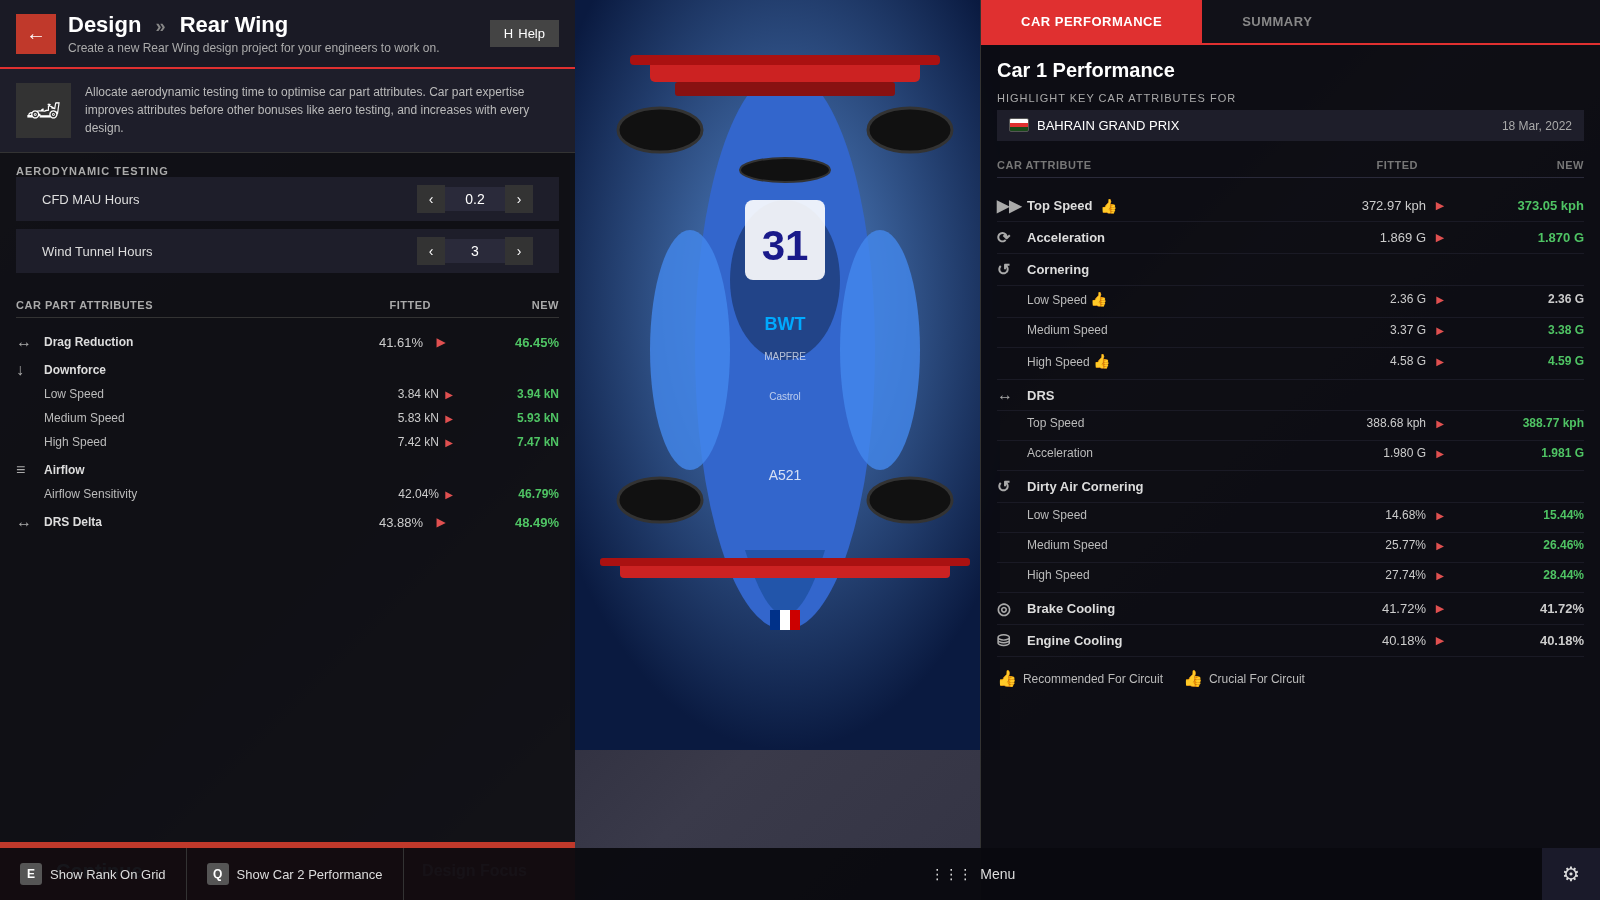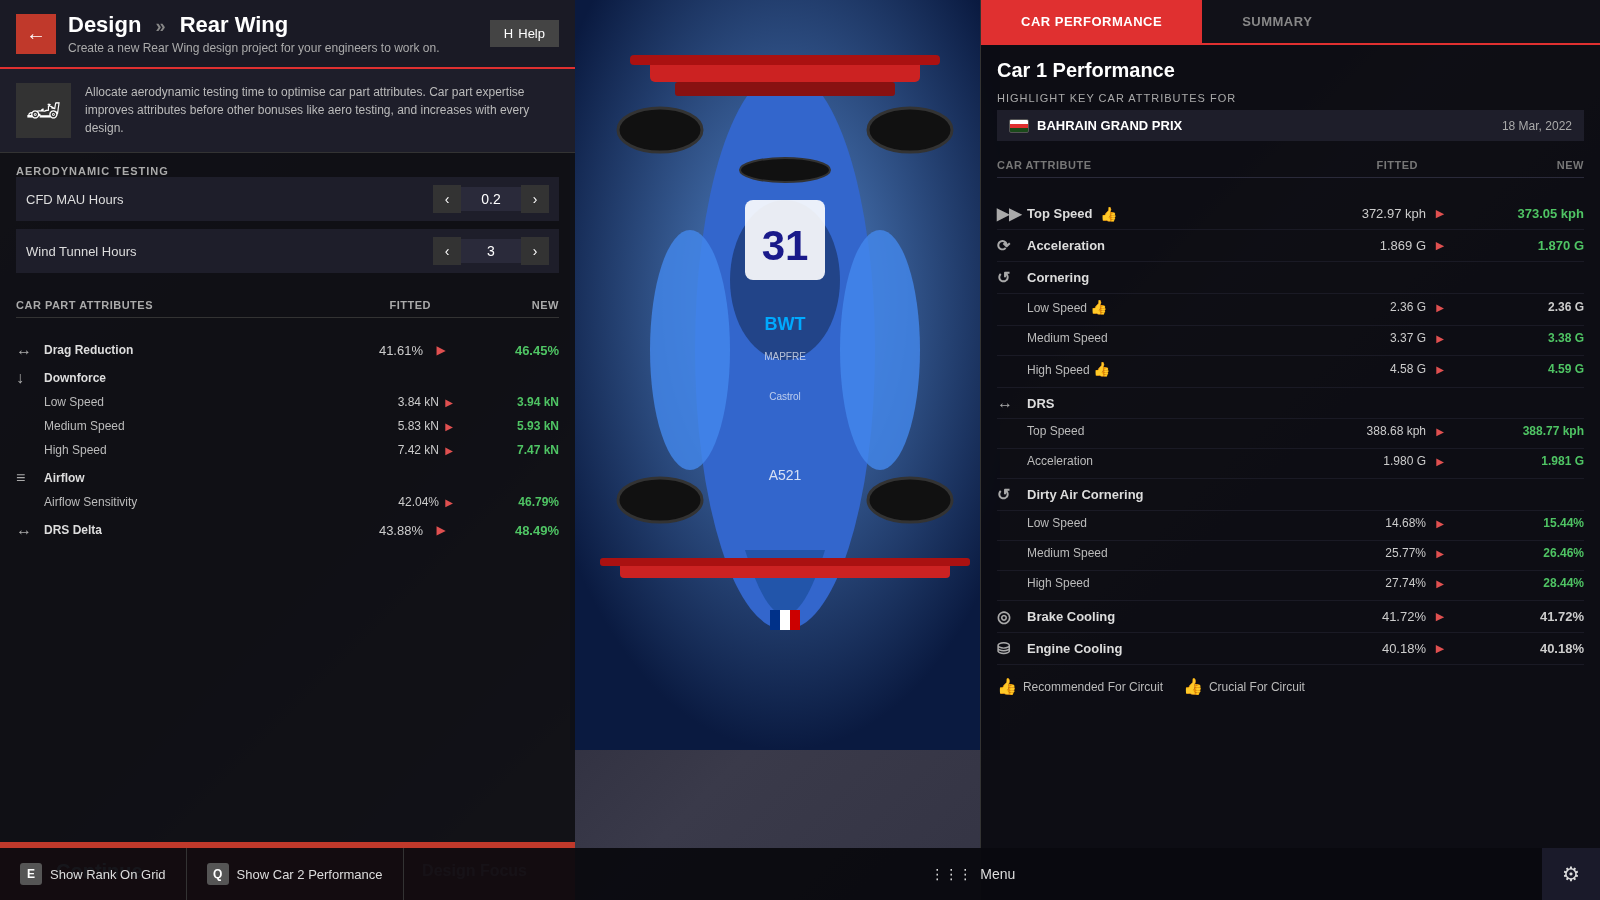--- a/index.html
+++ b/index.html
@@ -119,21 +119,21 @@
       font-weight: bold;
       color: #aaa;
       letter-spacing: 1px;
       text-transform: uppercase;
     }
     .aero-row {
       display: flex;
       align-items: center;
       margin-bottom: 8px;
       background: #1e1e2a;
-      padding: 8px 10px;
+      padding: 8px 26px;
     }
     .aero-label {
       flex: 1;
       font-size: 13px;
       color: #ddd;
     }
     .aero-controls {
       display: flex;
       align-items: center;
       gap: 0;
@@ -161,21 +161,21 @@
       padding: 0 16px 8px;
       flex: 1;
       overflow-y: auto;
     }
     .attrs-header {
       display: grid;
       grid-template-columns: 1fr 100px 20px 100px;
       gap: 4px;
       padding: 6px 0;
       border-bottom: 1px solid #333;
-      margin-bottom: 16px;
+      margin-bottom: 8px;
     }
     .attrs-header span {
       font-size: 11px;
       font-weight: bold;
       color: #aaa;
       letter-spacing: 0.5px;
     }
     .attrs-header span:nth-child(2),
     .attrs-header span:nth-child(4) {
       text-align: right;
@@ -388,45 +388,45 @@
     .circuit-badge {
       background: #1e1e2a;
       display: flex;
       align-items: center;
       justify-content: space-between;
       padding: 8px 12px;
       margin-bottom: 12px;
     }
     .circuit-flag {
       display: flex;
-      align-items: center;
+      align-items: flex-start;
       gap: 8px;
       font-size: 13px;
-      font-weight: bold;
+      font-weight: normal;
       color: #fff;
     }
     .flag-icon {
       width: 20px; height: 14px;
       background: linear-gradient(to bottom, #fff 0%, #fff 33%, #e03030 33%, #e03030 66%, #1a4a1a 66%);
       border-radius: 2px;
       border: 1px solid #555;
       flex-shrink: 0;
     }
     .circuit-date {
       font-size: 12px;
       color: #aaa;
     }
 
     .perf-table-header {
       display: grid;
       grid-template-columns: 1fr 130px 20px 130px;
       gap: 8px;
       padding: 6px 0;
       border-bottom: 1px solid #2a2a3a;
-      margin-bottom: 20px;
+      margin-bottom: 12px;
     }
     .perf-table-header span {
       font-size: 11px;
       font-weight: bold;
       color: #777;
       letter-spacing: 0.5px;
     }
     .perf-table-header span:nth-child(2),
     .perf-table-header span:nth-child(4) {
       text-align: right;

